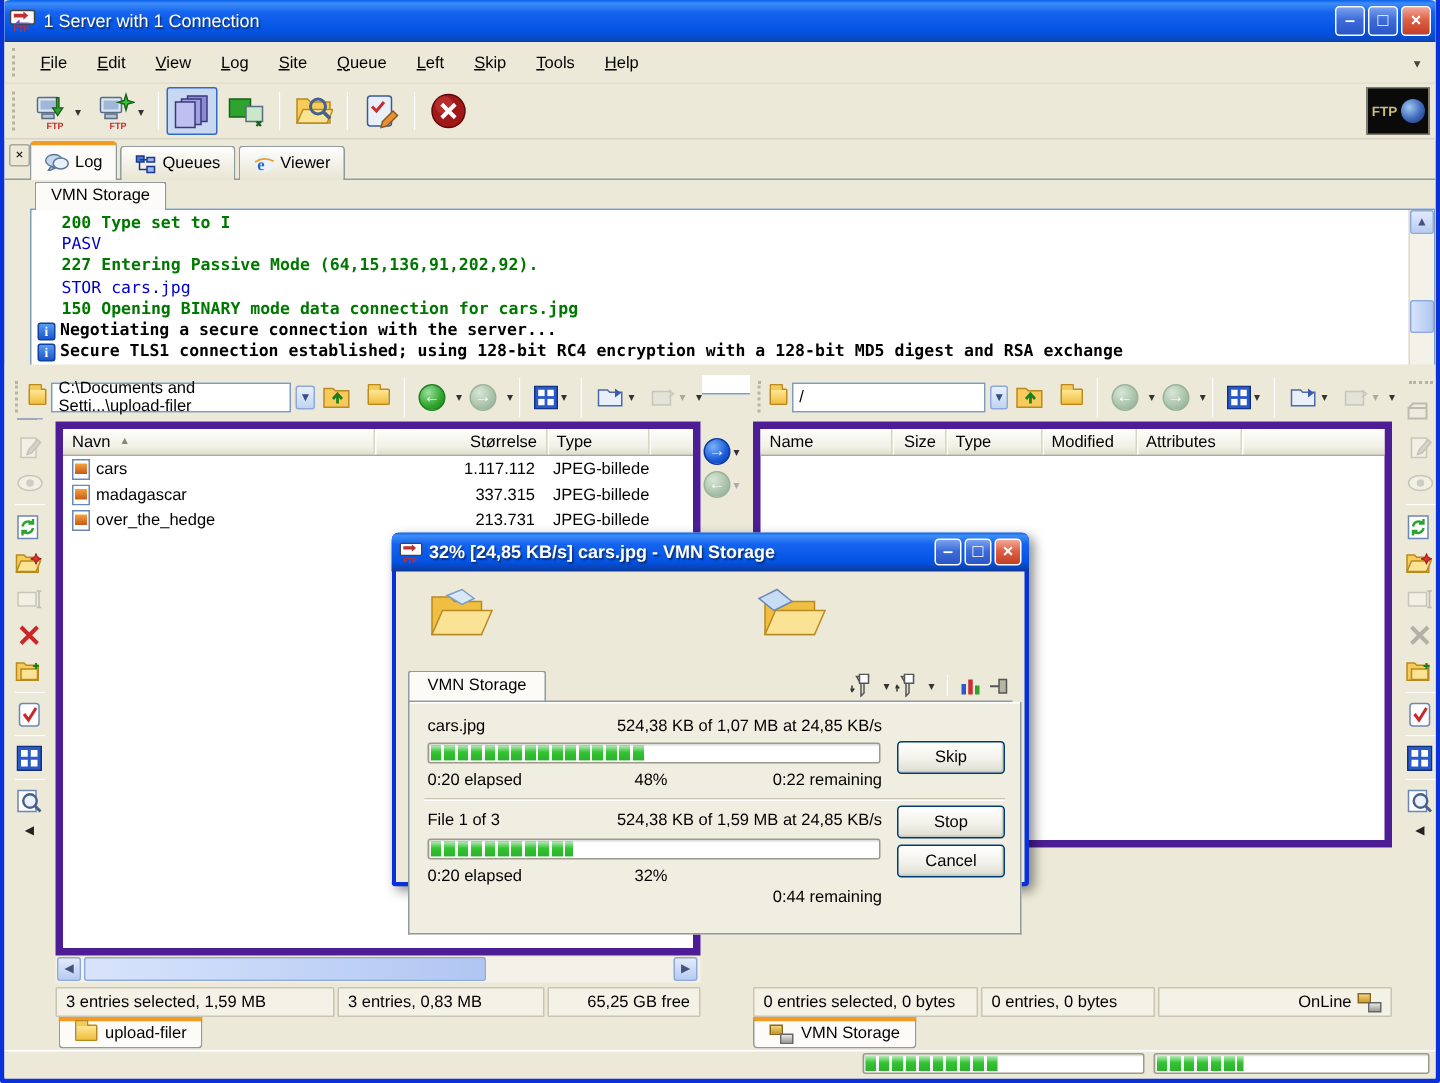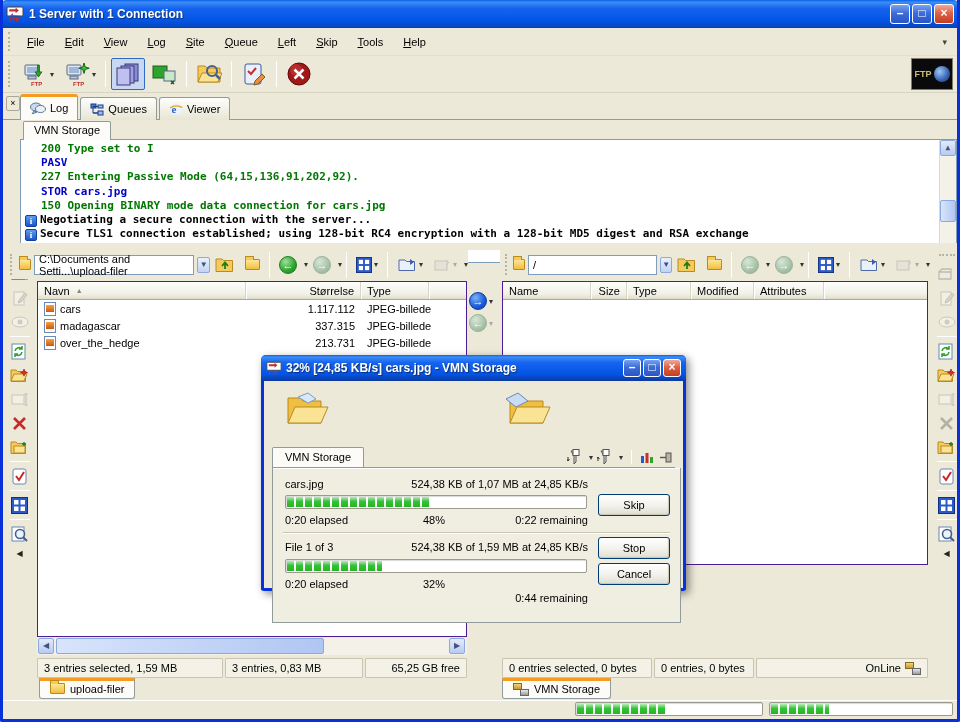--- a/index.html
+++ b/index.html
@@ -6,21 +6,21 @@
   html,body { width:960px; height:722px; }
   body { font-family:"Liberation Sans", sans-serif; font-size:11px; color:#000; }
   .abs { position:absolute; }
 
   
   #win { position:relative; width:960px; height:722px; background:#ECE9D8;
          border:3px solid #0831D9; border-top:none; border-radius:0 0 2px 2px; overflow:hidden; }
   #titlebar { position:absolute; left:-3px; top:0; width:960px; height:28px;
       background:linear-gradient(180deg,#0A62EE 0%,#3D8DF6 8%,#1563EF 30%,#0353E4 75%,#0A47BD 96%,#0D3A9B 100%);
       border-radius:7px 7px 0 0; display:flex; align-items:center; padding:0 6px; }
-  #titlebar .title { color:#fff; font-weight:bold; font-size:12px; text-shadow:1px 1px 1px #0D3070; margin-left:5px; }
+  #titlebar .title { color:#fff; font-weight:normal; font-size:12px; text-shadow:1px 1px 1px #0D3070; margin-left:5px; }
   .tb-btns { margin-left:auto; display:flex; gap:2px; }
   .tb-btn { width:20px; height:20px; border-radius:3px; border:1px solid #fff;
       color:#fff; font-size:12px; line-height:17px; text-align:center; font-weight:bold;
       background:linear-gradient(180deg,#7AA2F0,#3D6CD8 45%,#2A55C8); }
   .tb-btn.close { background:linear-gradient(180deg,#F2A79B,#DD6245 45%,#C33D23); }
 
   
   #menubar { position:absolute; left:0; top:28px; width:954px; height:28px; background:#ECE9D8;
       display:flex; align-items:center; border-bottom:1px solid #E3DFCE; }
   .grip { width:4px; height:70%; margin:0 5px; border-left:2px dotted #B8B4A2; }
@@ -53,21 +53,21 @@
   .tabstrip-base { position:absolute; left:0; top:26px; width:954px; height:1px; background:#919B9C; }
 
   
   #subtab { position:absolute; left:20px; top:121px; height:19px; padding:2px 10px;
       background:#FCFBF7; border:1px solid #919B9C; border-bottom:none; border-radius:2px 2px 0 0; z-index:2; }
   #logarea { position:absolute; left:17px; top:139px; width:937px; height:124px; background:#fff;
       border:1px solid #7F9DB9; font-family:"DejaVu Sans Mono", monospace; font-size:11px;
       padding:2px 2px 2px 4px; line-height:14.2px; overflow:hidden; }
   .log-line { white-space:nowrap; }
   .log-line.resp { color:#007800; font-weight:bold; padding-left:16px; }
-  .log-line.cmd  { color:#0000C8; font-weight:bold; padding-left:16px; }
+  .log-line.cmd  { color:#0000C8; font-weight:normal; padding-left:16px; }
   .log-line.info { color:#000; font-weight:bold; }
   .info-ico { display:inline-block; width:12px; height:12px; background:linear-gradient(180deg,#5A9CF0,#1B56C8);
       border:1px solid #1040A0; border-radius:2px; color:#fff; font-size:9px; font-weight:bold;
       text-align:center; line-height:11px; margin-right:3px; vertical-align:-1px; font-family:"Liberation Serif",serif; }
   .vscroll { position:absolute; right:0; top:0; width:17px; height:100%; background:#F3F1E8; border-left:1px solid #DDDACB; }
   .scr-btn { position:absolute; left:0; width:16px; height:16px; border:1px solid #8CA8DC; border-radius:2px;
       background:linear-gradient(180deg,#E3EBFA,#B7CBF2); color:#44507E; font-size:8px; text-align:center; line-height:14px; }
   .scr-thumb { position:absolute; left:0; width:16px; border:1px solid #8CA8DC; border-radius:2px;
       background:linear-gradient(90deg,#D8E4FB,#B0C6F2); }
 
@@ -88,21 +88,21 @@
       padding:0 2px 0 4px; margin-left:3px; }
   .pathbox .txt { flex:1; }
   .combo-dd { width:15px; height:16px; margin-left:3px; background:linear-gradient(180deg,#E9F1FC,#C0D4F2);
       border:1px solid #8CA8DC; border-radius:2px; font-size:8px; text-align:center; line-height:14px; color:#3A4E80; }
   .nav-circle { width:18px; height:18px; border-radius:50%; color:#fff; font-size:11px; font-weight:bold;
       text-align:center; line-height:16px; background:radial-gradient(circle at 35% 30%,#9CE09C,#2EA42E 60%,#1E7E1E);
       border:1px solid #1E7E1E; }
   .nav-circle.fwd, .nav-circle.disabled { background:radial-gradient(circle at 35% 30%,#D8E6D8,#A8C2A8 60%,#90A890);
       border-color:#9AB29A; }
 
-  .listwrap { position:absolute; background:#fff; border:1px solid #4c1d95; }
+  .listwrap { position:absolute; background:#fff; border:5px solid #4c1d95; }
   .lheader { display:flex; height:18px; background:linear-gradient(180deg,#FDFDFB,#F2F1E6 70%,#E0DDCB);
       border-bottom:1px solid #ACA899; }
   .hcell { padding:2px 6px; border-right:1px solid #D8D5C4; box-shadow:1px 0 0 #fff; display:flex; align-items:center; }
   .hcell.r { justify-content:flex-end; }
   .sort { font-size:7px; color:#8A8774; margin-left:6px; }
   .frow { display:flex; height:17px; align-items:center; }
   .fcell { padding:0 6px; display:flex; align-items:center; gap:4px; overflow:hidden; white-space:nowrap; }
   .fcell.r { justify-content:flex-end; }
 
   .hscroll { position:absolute; height:17px; background:#F3F1E8; }
@@ -665,21 +665,21 @@
           <span>Modified</span>
         </span>
       <span class="hcell" style="width:70px;">
           <span>Attributes</span>
         </span>
     </div>
   </div>
 
   <div class="statusbar" style="left:499px; top:658px; width:426px;">
     <span class="sseg" style="width:150px;">0 entries selected, 0 bytes</span>
-    <span class="sseg" style="width:100px;">0 entries, 0 bytes</span>
+    <span class="sseg" style="width:116px;">0 entries, 0 bytes</span>
     <span class="sseg" style="flex:1; justify-content:flex-end; gap:4px;">
       <span>OnLine</span>
       <span class="srv-ico">
           <i></i>
           <i></i>
         </span>
     </span>
   </div>
 
   <div class="bottom-tab" style="left:499px; top:678px;">

